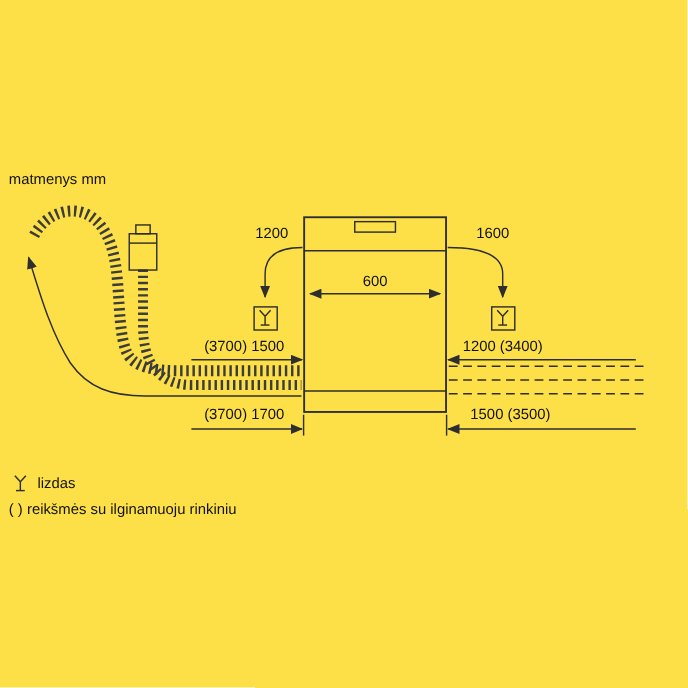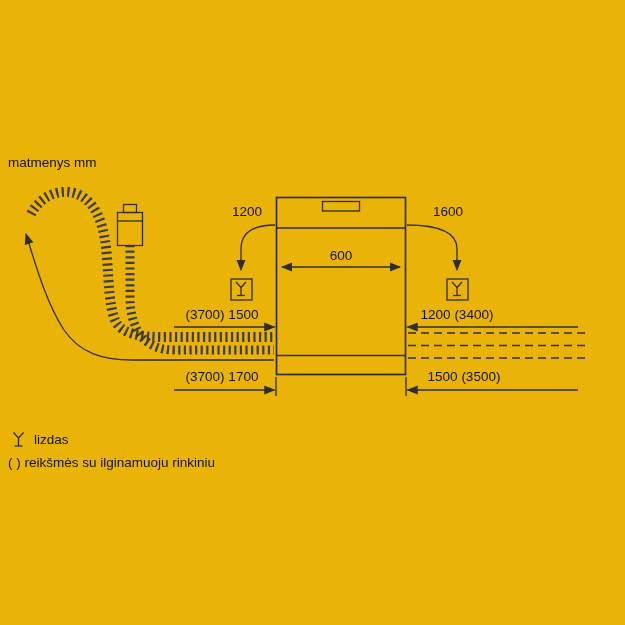--- a/index.html
+++ b/index.html
@@ -1,16 +1,16 @@
 <!DOCTYPE html>
 <html><head>
 <meta charset="utf-8">
 <style>
   html,body { margin:0; padding:0; background:#ffffff; }
-  .stage { position:relative; width:625px; height:625px; background:#eab308; overflow:hidden; }
+  .stage { position:relative; width:625px; height:625px; background:#fde047; overflow:hidden; }
   svg text {
     font-family:"Liberation Sans", sans-serif;
     font-size:13.5px;
     fill:#121212;
     stroke:none;
   }
   .mid  { text-anchor:middle; }
   .thin  { stroke:#2e2e2e; stroke-width:1.3; fill:none; stroke-linecap:butt; }
   .thick { stroke:#2e2e2e; stroke-width:1.7; fill:none; }
   .rib   { stroke:#3c3c3c; stroke-width:10; fill:none; stroke-dasharray:2.2 3.4; }

